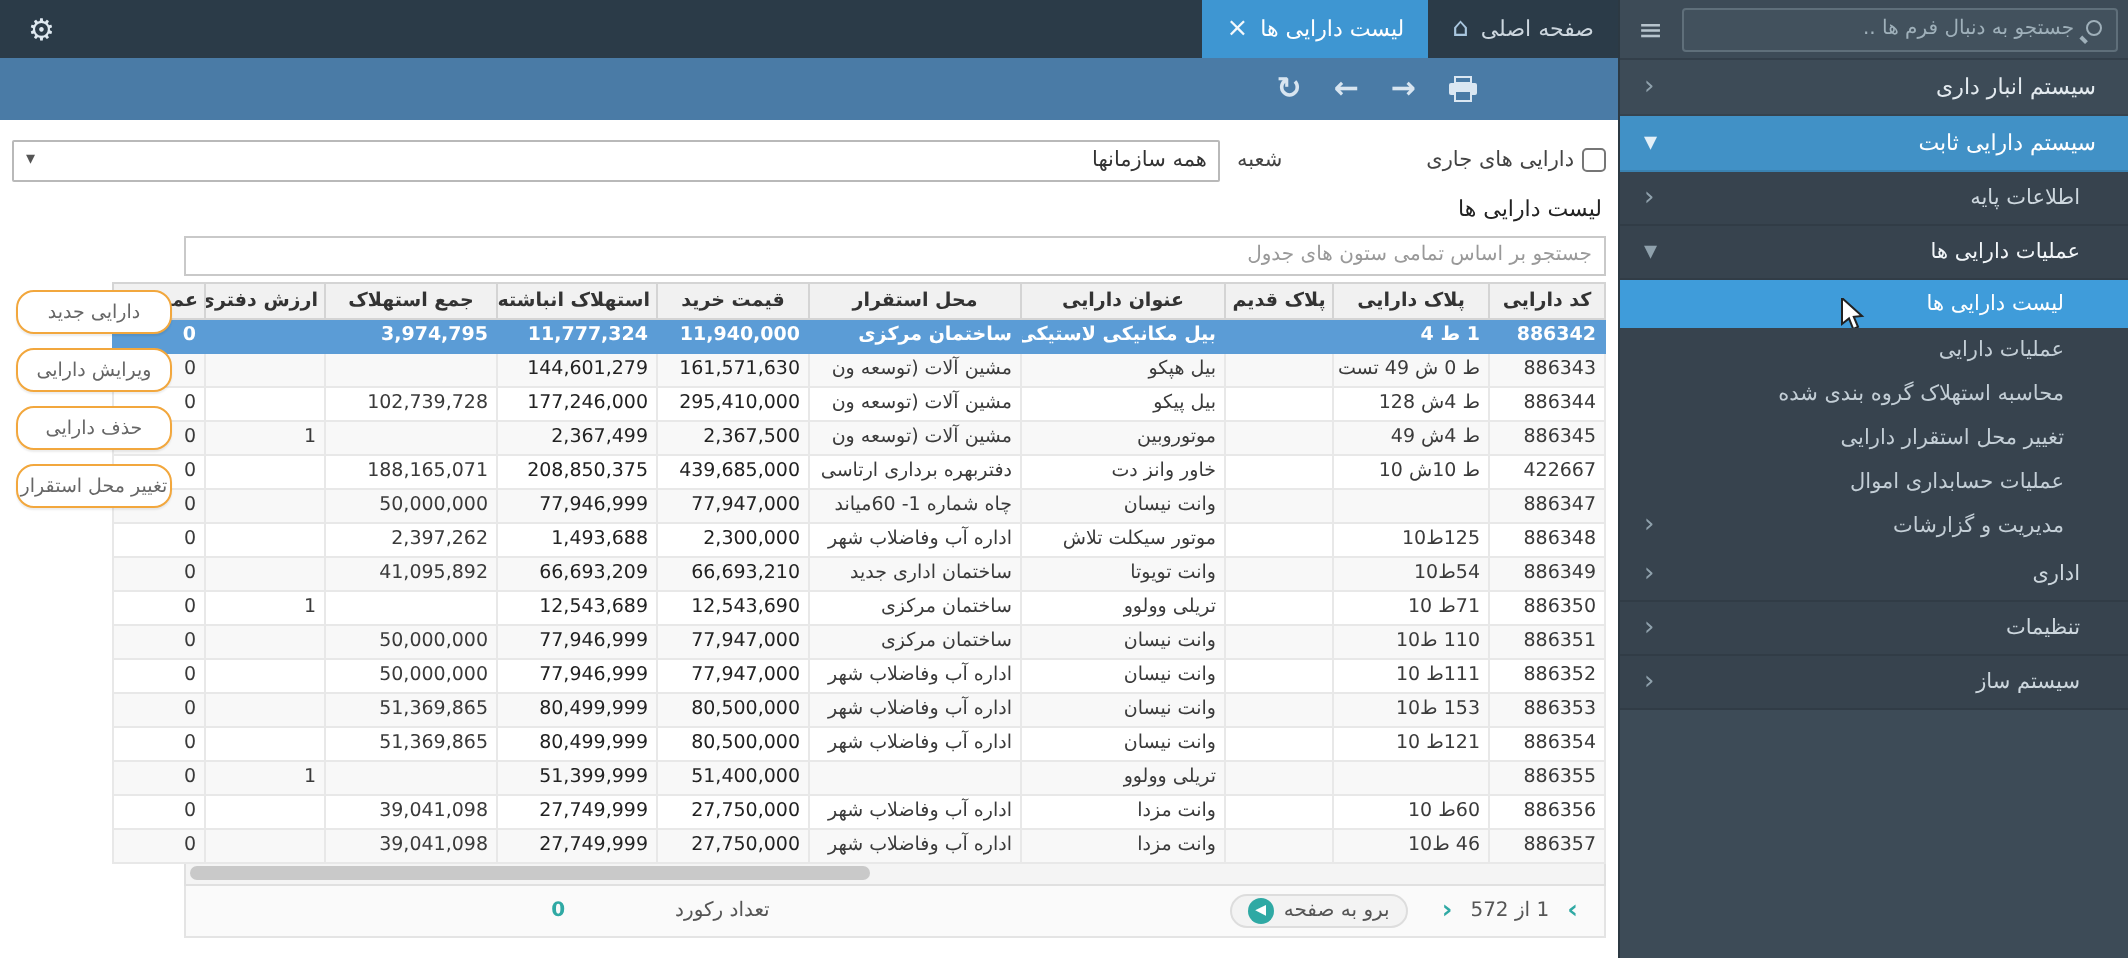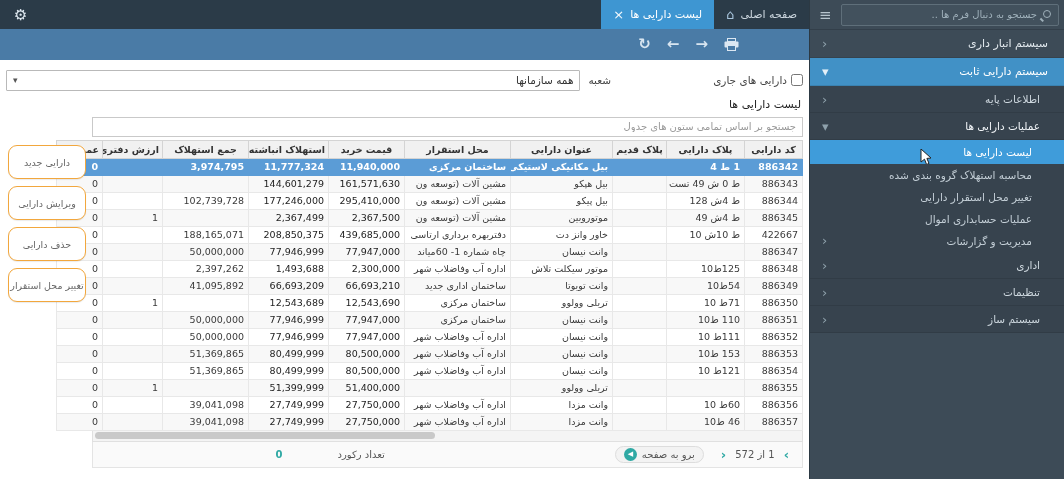--- a/index.html
+++ b/index.html
@@ -36,21 +36,21 @@
   .home-ic{font-size:13px;color:#a9c6de;}
   .tab-close{font-size:13px;color:#fff;opacity:.95;cursor:pointer;}
   .tab-spacer{flex:1;}
   .gear{color:#dfe9f1;font-size:15px;align-self:center;padding:0 14px;cursor:pointer;}
   .toolbar{height:31px;background:#4a7ba6;display:flex;align-items:center;gap:16px;padding-right:70px;}
   .tb-ic{color:#d8e5f0;font-size:15px;font-weight:bold;cursor:pointer;line-height:1;}
   .tb-svg{cursor:pointer;display:block;}
 
   .content{flex:1;padding:6px 6px 0;display:flex;flex-direction:column;min-height:0;}
   .filter-row{display:flex;align-items:center;gap:8px;padding:4px 0 2px;height:26px;}
-  .chk{display:flex;align-items:center;gap:4px;font-size:10.5px;color:#444;margin-left:94px;cursor:pointer;}
+  .chk{display:flex;align-items:center;gap:4px;font-size:10.5px;color:#444;margin-left:64px;cursor:pointer;}
   .chk input{width:12px;height:12px;cursor:pointer;}
   .branch-label{font-size:10.5px;color:#444;}
   .select{flex:1;height:21px;border:1px solid #b9b9b9;background:#fff;display:flex;align-items:center;padding:0 6px;cursor:pointer;border-radius:1px;}
   .select-value{font-size:10.5px;color:#333;}
   .select-spacer{flex:1;}
   .select-arrow{font-size:9px;color:#555;}
   .list-title{font-size:11px;color:#222;margin:6px 2px 4px;}
 
   .grid-wrap{display:flex;flex:1;min-height:0;}
   .grid-area{flex:1;min-width:0;}
@@ -68,21 +68,21 @@
   .grid-footer{height:26px;background:#fafafa;border:1px solid #e4e4e4;border-top:none;display:flex;align-items:center;padding:0 8px;font-size:10px;color:#555;}
   .pager{display:flex;align-items:center;}
   .pg-ar{color:#2fa9a4;font-weight:bold;font-size:13px;margin:0 5px;cursor:pointer;line-height:1;}
   .pg-info{color:#555;margin:0 4px;}
   .goto{display:flex;align-items:center;gap:5px;background:#f3f3f3;border:1px solid #ddd;border-radius:10px;padding:1px 8px;margin-right:12px;cursor:pointer;color:#555;}
   .goto-ic{width:13px;height:13px;border-radius:50%;background:#2fa9a4;color:#fff;font-size:7px;display:flex;align-items:center;justify-content:center;}
   .records{display:flex;align-items:center;gap:55px;margin-right:230px;}
   .rec-val{color:#2fa9a4;font-weight:bold;}
 
   .actions{width:86px;flex-shrink:0;display:flex;flex-direction:column;gap:7px;padding:30px 6px 0 2px;}
-  .action-btn{border:1px solid #f2a73d;border-radius:9px;background:#fff;color:#666;font-size:9.5px;font-family:inherit;height:34px;cursor:pointer;box-shadow:0 1px 1px rgba(0,0,0,.08);white-space:nowrap;overflow:hidden;}
+  .action-btn{border:1px solid #f2a73d;border-radius:9px;background:#fff;color:#666;font-size:9.5px;font-family:inherit;height:22px;cursor:pointer;box-shadow:0 1px 1px rgba(0,0,0,.08);white-space:nowrap;overflow:hidden;}
 </style>
 </head>
 <body>
 
 <div class="app">
 
   <aside class="sidebar">
     <div class="sb-top">
       <div class="sb-search">
         <span class="mag"></span>
@@ -91,20 +91,21 @@
       <span class="burger">≡</span>
     </div>
     <nav class="sb-menu" id="sidebar-menu">
         <div class="mi mi-root"><span>سیستم انبار داری</span><span class="chev">‹</span></div>
         <div class="mi mi-root mi-root-active"><span>سیستم دارایی ثابت</span><span class="chev">▾</span></div>
         <div class="mi mi-sub1"><span>اطلاعات پایه</span><span class="chev">‹</span></div>
         <div class="mi mi-sub1 mi-open"><span>عملیات دارایی ها</span><span class="chev">▾</span></div>
         <div class="mi mi-sub2 selected"><span>لیست دارایی ها</span><svg class="cursor" width="13" height="18" viewBox="0 0 13 18">
             <path d="M1 0 L1 13 L4.5 10.2 L6.6 15.5 L9 14.4 L6.9 9.4 L11 9 Z" fill="#fff" stroke="#222" stroke-width="1"></path>
           </svg></div>
+        <div class="mi mi-sub2"><span>عملیات دارایی</span></div>
         <div class="mi mi-sub2"><span>محاسبه استهلاک گروه بندی شده</span></div>
         <div class="mi mi-sub2"><span>تغییر محل استقرار دارایی</span></div>
         <div class="mi mi-sub2"><span>عملیات حسابداری اموال</span></div>
         <div class="mi mi-sub2"><span>مدیریت و گزارشات</span><span class="chev">‹</span></div>
         <div class="mi mi-sub1"><span>اداری</span><span class="chev">‹</span></div>
         <div class="mi mi-sub1"><span>تنظیمات</span><span class="chev">‹</span></div>
         <div class="mi mi-sub1"><span>سیستم ساز</span><span class="chev">‹</span></div>
       </nav>
   </aside>
 

